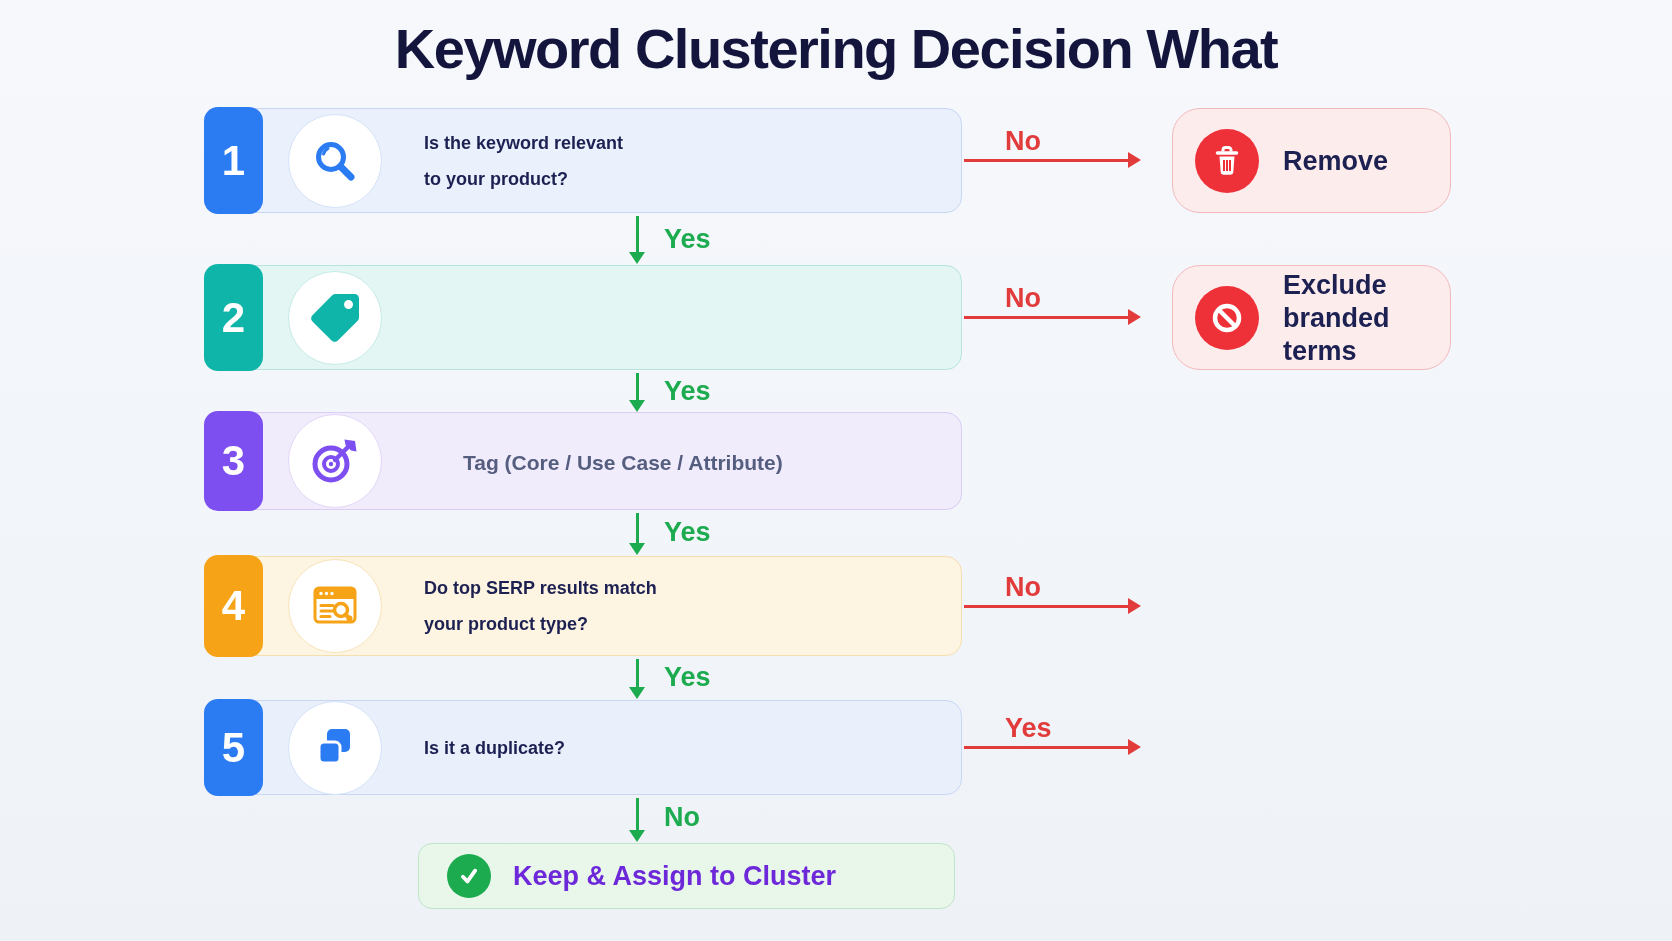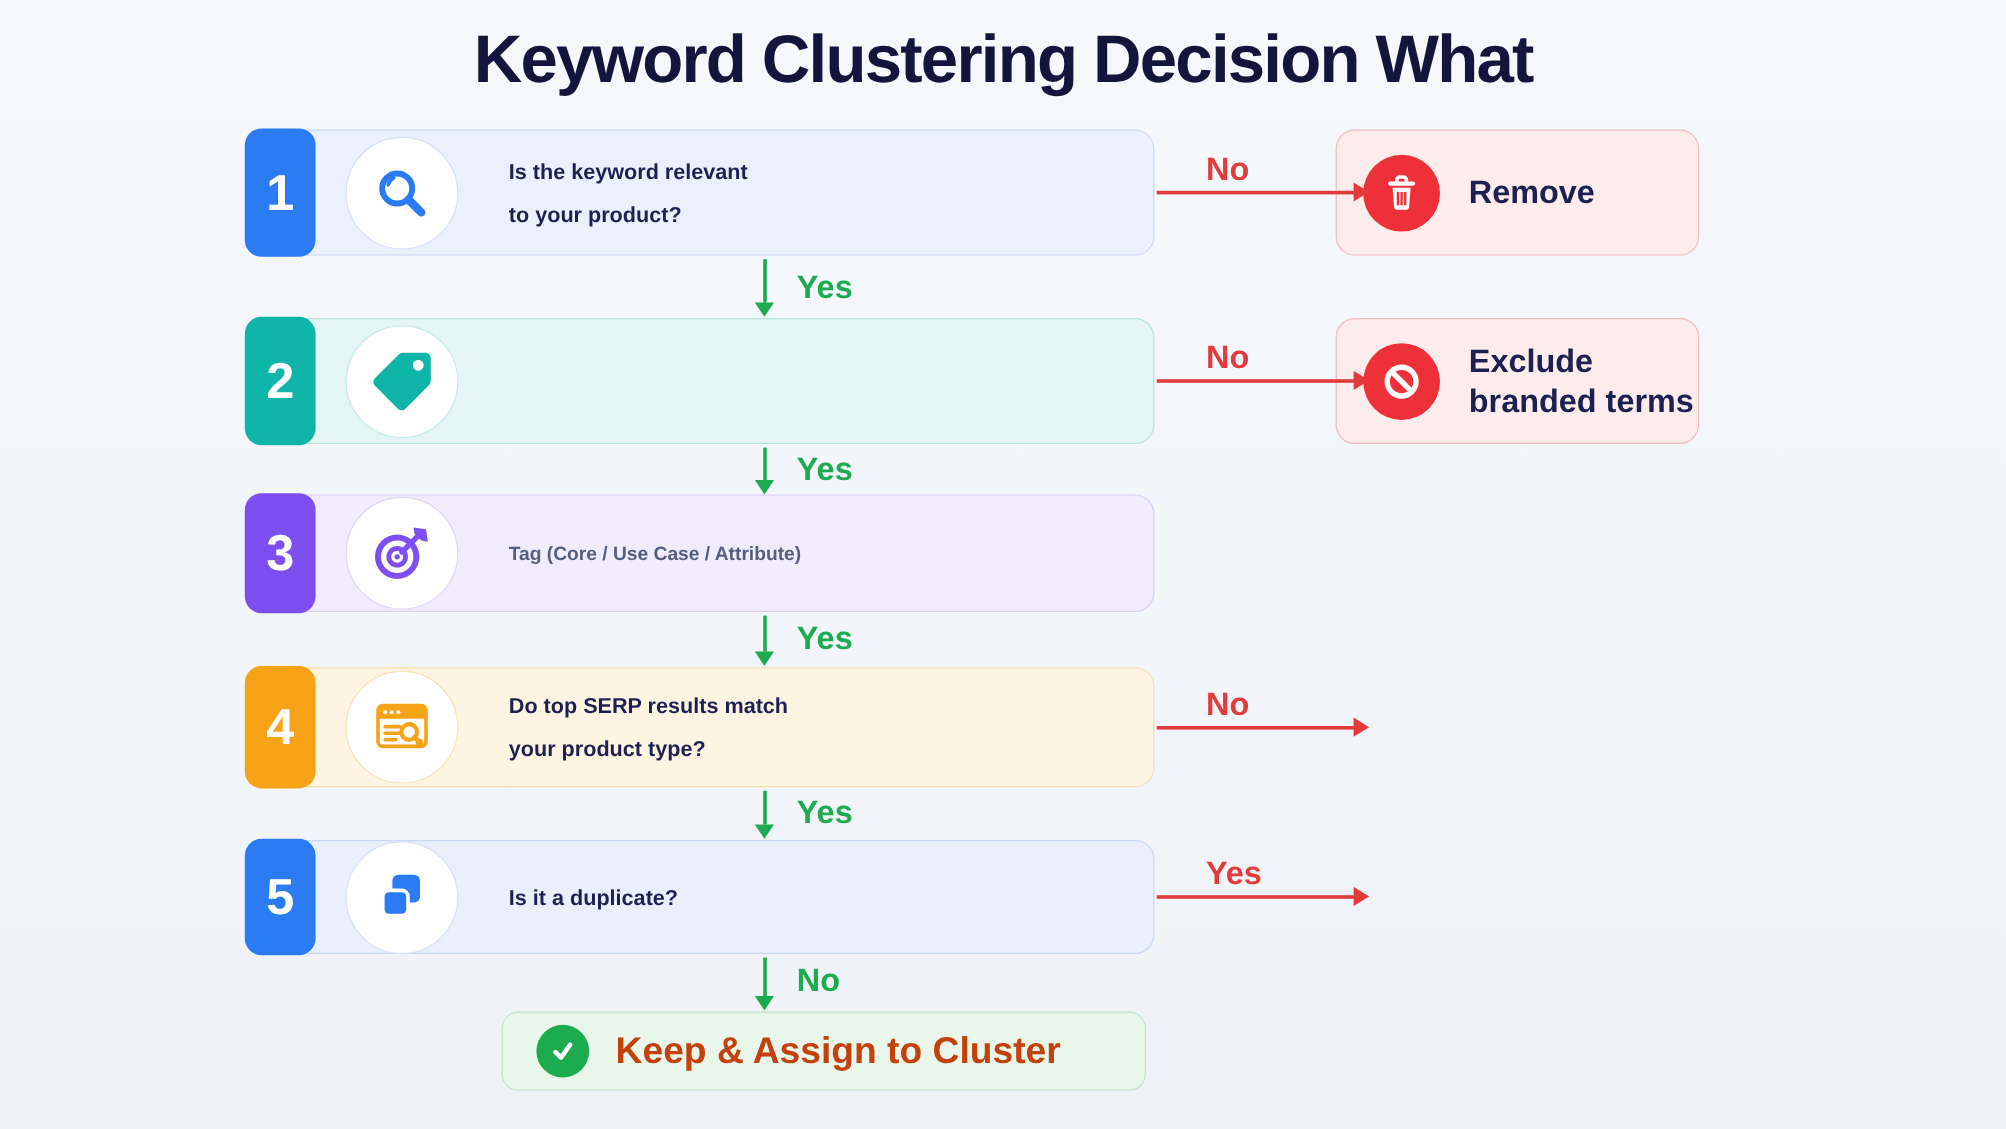--- a/index.html
+++ b/index.html
@@ -26,42 +26,42 @@
   }
   .nt1,.nt5{background:#2b7bf3;} .nt2{background:#10b5aa;} .nt3{background:#7d4ff0;} .nt4{background:#f6a317;}
   .icon-circle{
     position:absolute;left:82px;top:50%;transform:translateY(-50%);
     width:92px;height:92px;border-radius:50%;background:#fff;
     display:flex;align-items:center;justify-content:center;border:1.5px solid #e3e8f2;
   }
   .ic1,.ic5{border-color:#d4e2f8;} .ic2{border-color:#c4ebe7;} .ic3{border-color:#e2d6f8;} .ic4{border-color:#f8e3b8;}
   .q{position:absolute;left:218px;top:50%;transform:translateY(-50%);}
   .q-main{font-size:18px;font-weight:bold;color:#1c2152;line-height:36px;}
-  .q-sub{font-size:16px;font-weight:600;color:#565e80;line-height:30px;margin-top:3px;}
+  .q-sub{font-size:21px;font-weight:600;color:#565e80;line-height:30px;margin-top:3px;margin-left:39px;}
   .preline{white-space:pre-line;}
   
-  .outcome{position:absolute;left:1113px;width:303px;border-radius:16px;background:#fdecec;border:1.5px solid #f2babd;box-sizing:border-box;}
+  .outcome{position:absolute;left:1172px;width:279px;border-radius:28px;background:#fdecec;border:1.5px solid #f2babd;box-sizing:border-box;}
   .o1{top:108px;height:105px;} .o2{top:265px;height:105px;} .o3{top:556px;height:100px;} .o4{top:700px;height:95px;}
   .out-circle{
     position:absolute;left:22px;top:50%;transform:translateY(-50%);
     width:64px;height:64px;border-radius:50%;background:#ee3038;
     display:flex;align-items:center;justify-content:center;
   }
   .out-label{position:absolute;left:110px;top:50%;transform:translateY(-50%);font-size:27px;font-weight:bold;color:#1c2152;line-height:33px;}
   
   .final-box{
     position:absolute;left:418px;top:843px;width:537px;height:66px;border-radius:14px;
     background:#e8f7ea;border:1.5px solid #bfe5c9;box-sizing:border-box;
   }
   .final-circle{
     position:absolute;left:28px;top:50%;transform:translateY(-50%);
     width:44px;height:44px;border-radius:50%;background:#1cab4f;
     display:flex;align-items:center;justify-content:center;
   }
-  .final-label{position:absolute;left:94px;top:50%;transform:translateY(-50%);font-size:31px;font-weight:bold;color:#c2410c;text-align:right;}
+  .final-label{position:absolute;left:94px;top:50%;transform:translateY(-50%);font-size:27px;font-weight:bold;color:#6d28d9;text-align:right;}
   
   .vstem{position:absolute;left:636px;width:3px;background:#1cab4f;}
   .vhead{position:absolute;left:629px;width:0;height:0;border-left:8px solid transparent;border-right:8px solid transparent;border-top:12px solid #1cab4f;}
   .vlabel{position:absolute;left:664px;font-size:27px;font-weight:bold;color:#1cab4f;line-height:30px;}
   .hstem{position:absolute;left:964px;width:166px;height:3px;background:#e23b3b;}
   .hhead{position:absolute;left:1128px;width:0;height:0;border-top:8px solid transparent;border-bottom:8px solid transparent;border-left:13px solid #e23b3b;}
   .hlabel{position:absolute;left:1005px;font-size:27px;font-weight:bold;color:#e23b3b;line-height:28px;}
 </style>
 </head>
 <body>

